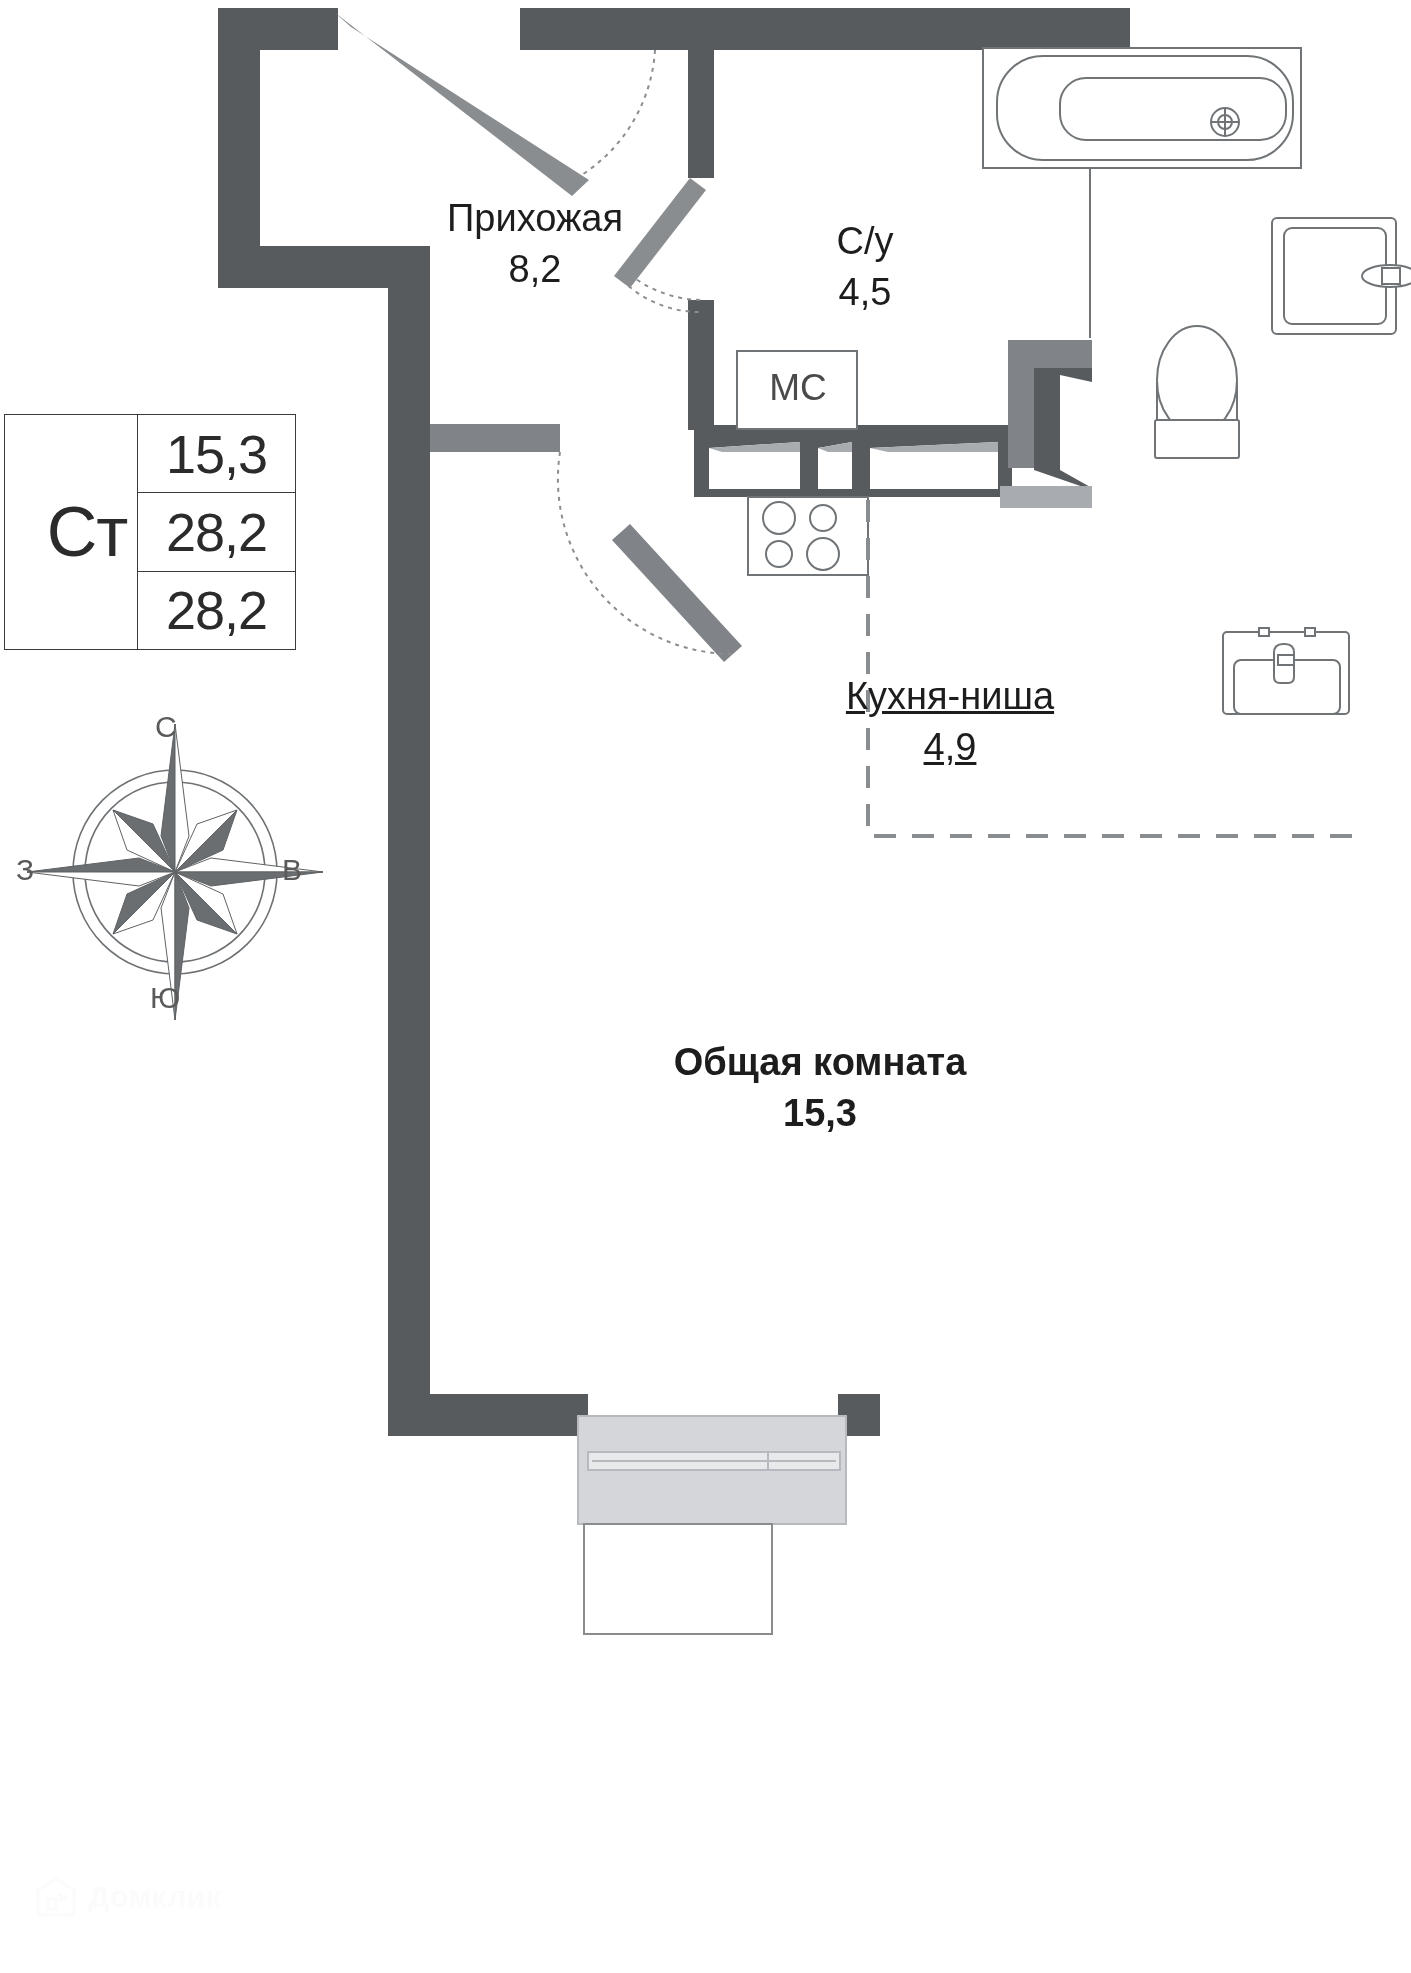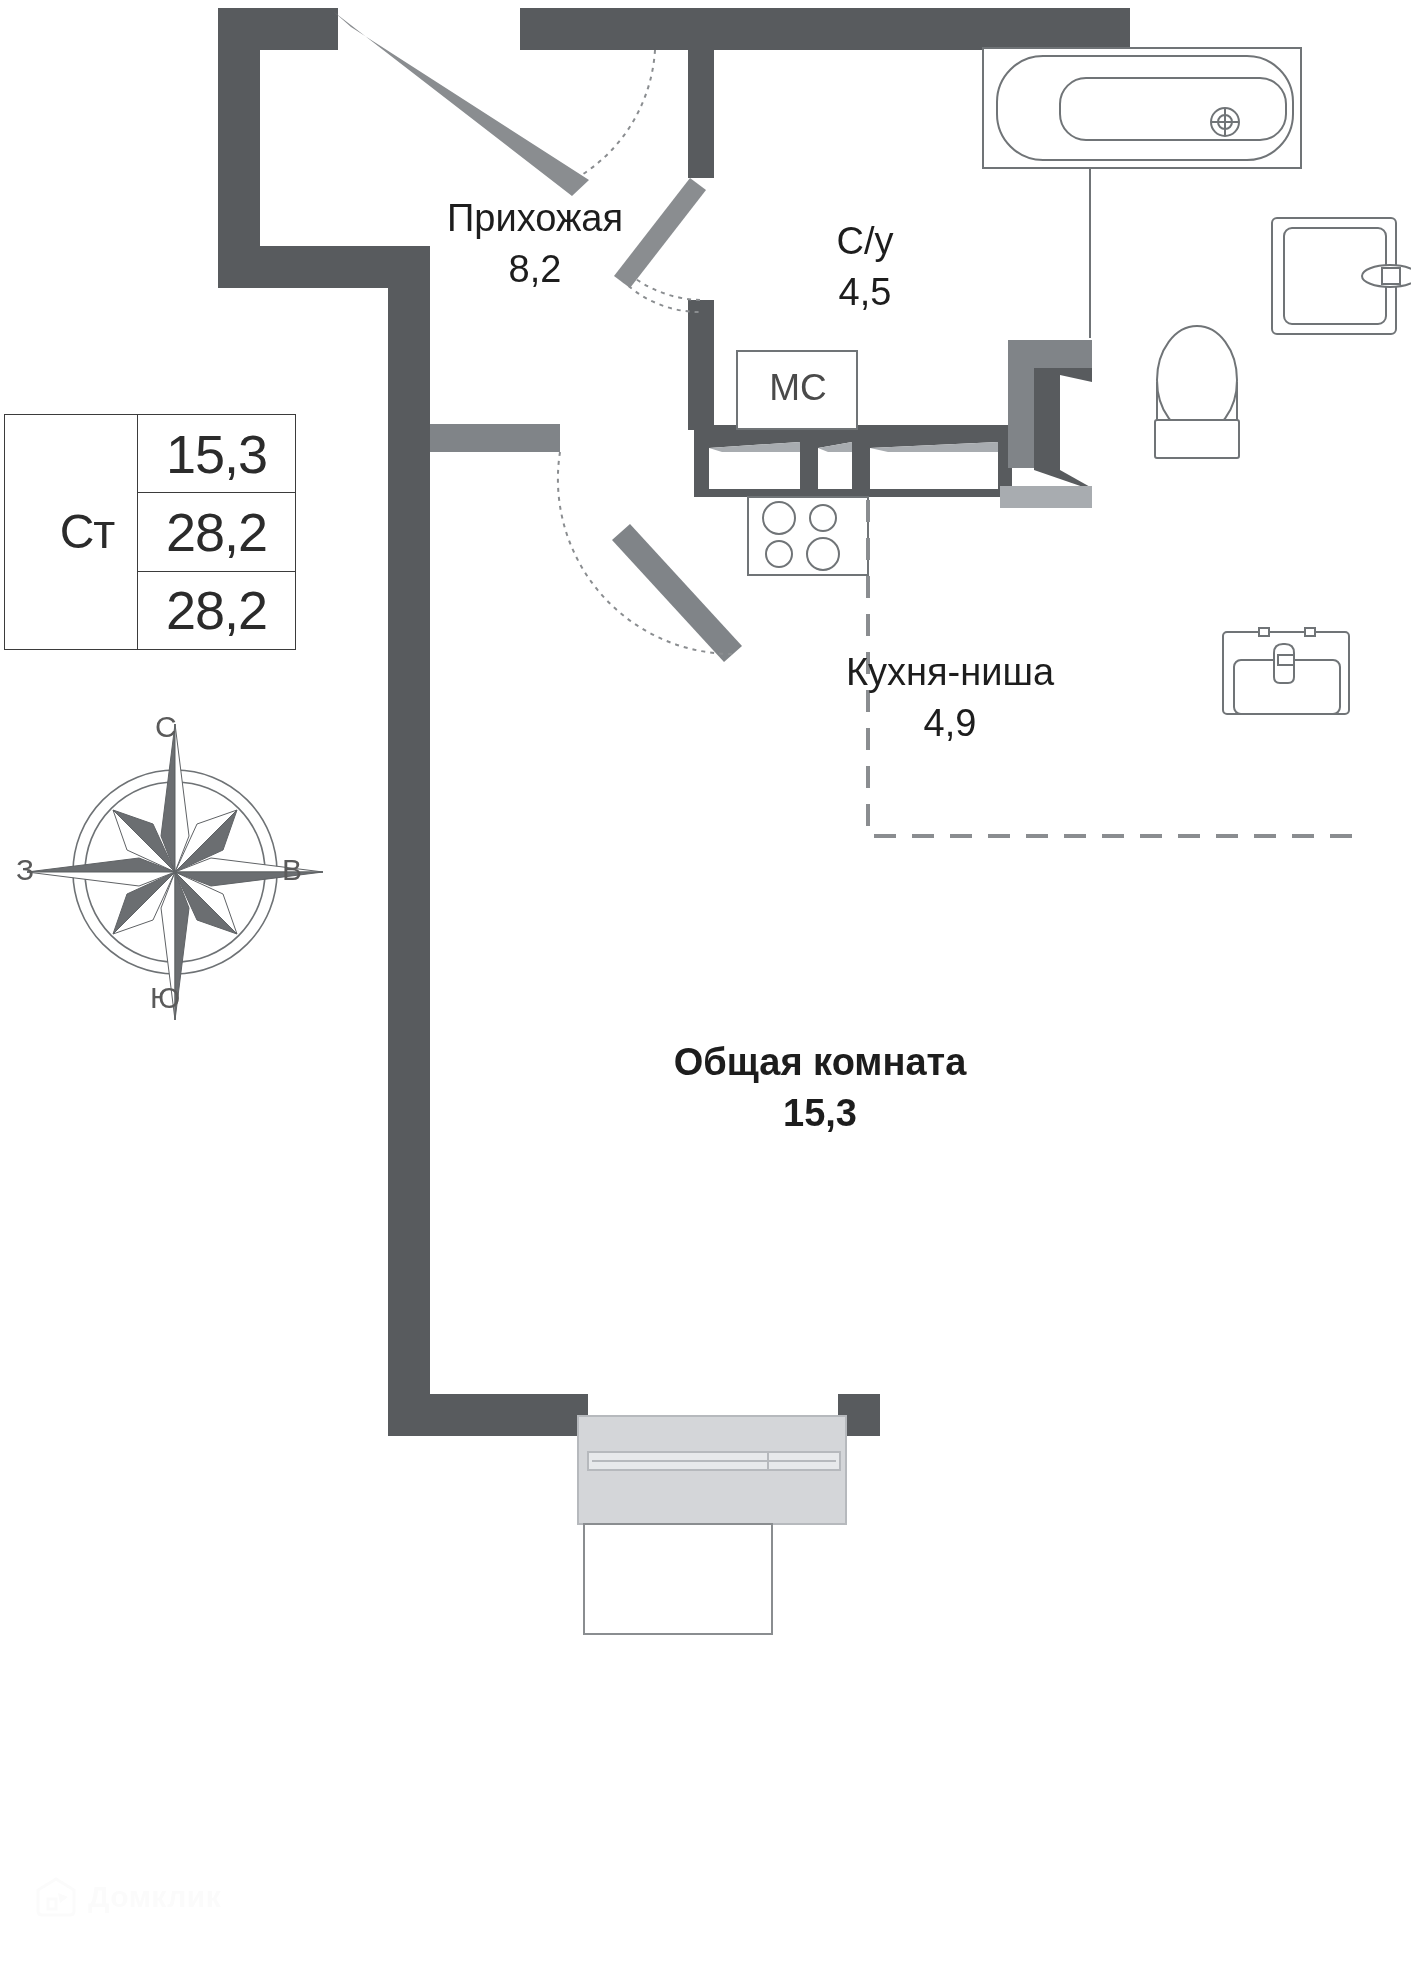--- a/index.html
+++ b/index.html
@@ -41,21 +41,21 @@
   }
   .summary-type-cell {
     width: 133px;
     border-right: 1.6px solid #3b3b3b;
     box-sizing: border-box;
     display: flex;
     align-items: center;
     justify-content: center;
   }
   .summary-type-cell span {
-    font-size: 48px;
+    font-size: 70px;
     color: #2b2b2b;
     line-height: 1;
     letter-spacing: -1px;
     margin-left: 32px;
   }
   .summary-values {
     flex: 1;
     display: flex;
     flex-direction: column;
   }
@@ -99,21 +99,21 @@
     position: absolute;
     text-align: center;
     color: #1d1d1d;
     line-height: 1.18;
     white-space: nowrap;
   }
   .room-label .rname { font-size: 38px; display:block; }
   .room-label .rarea { font-size: 38px; display:block; margin-top: 6px;}
   #label-hall    { left: 360px; top: 196px; width: 350px; }
   #label-bath    { left: 700px; top: 219px; width: 330px; }
-  #label-kitchen { left: 700px; top: 650px; width: 500px; }
+  #label-kitchen { left: 700px; top: 674px; width: 500px; text-decoration: underline; }
   #label-living  { left: 540px; top: 1040px; width: 560px; font-weight: bold; }
   .mc-text {
     position: absolute;
     left: 744px; top: 367px;
     width: 108px;
     text-align: center;
     font-size: 37px;
     color: #4a4a4a;
   }
   

